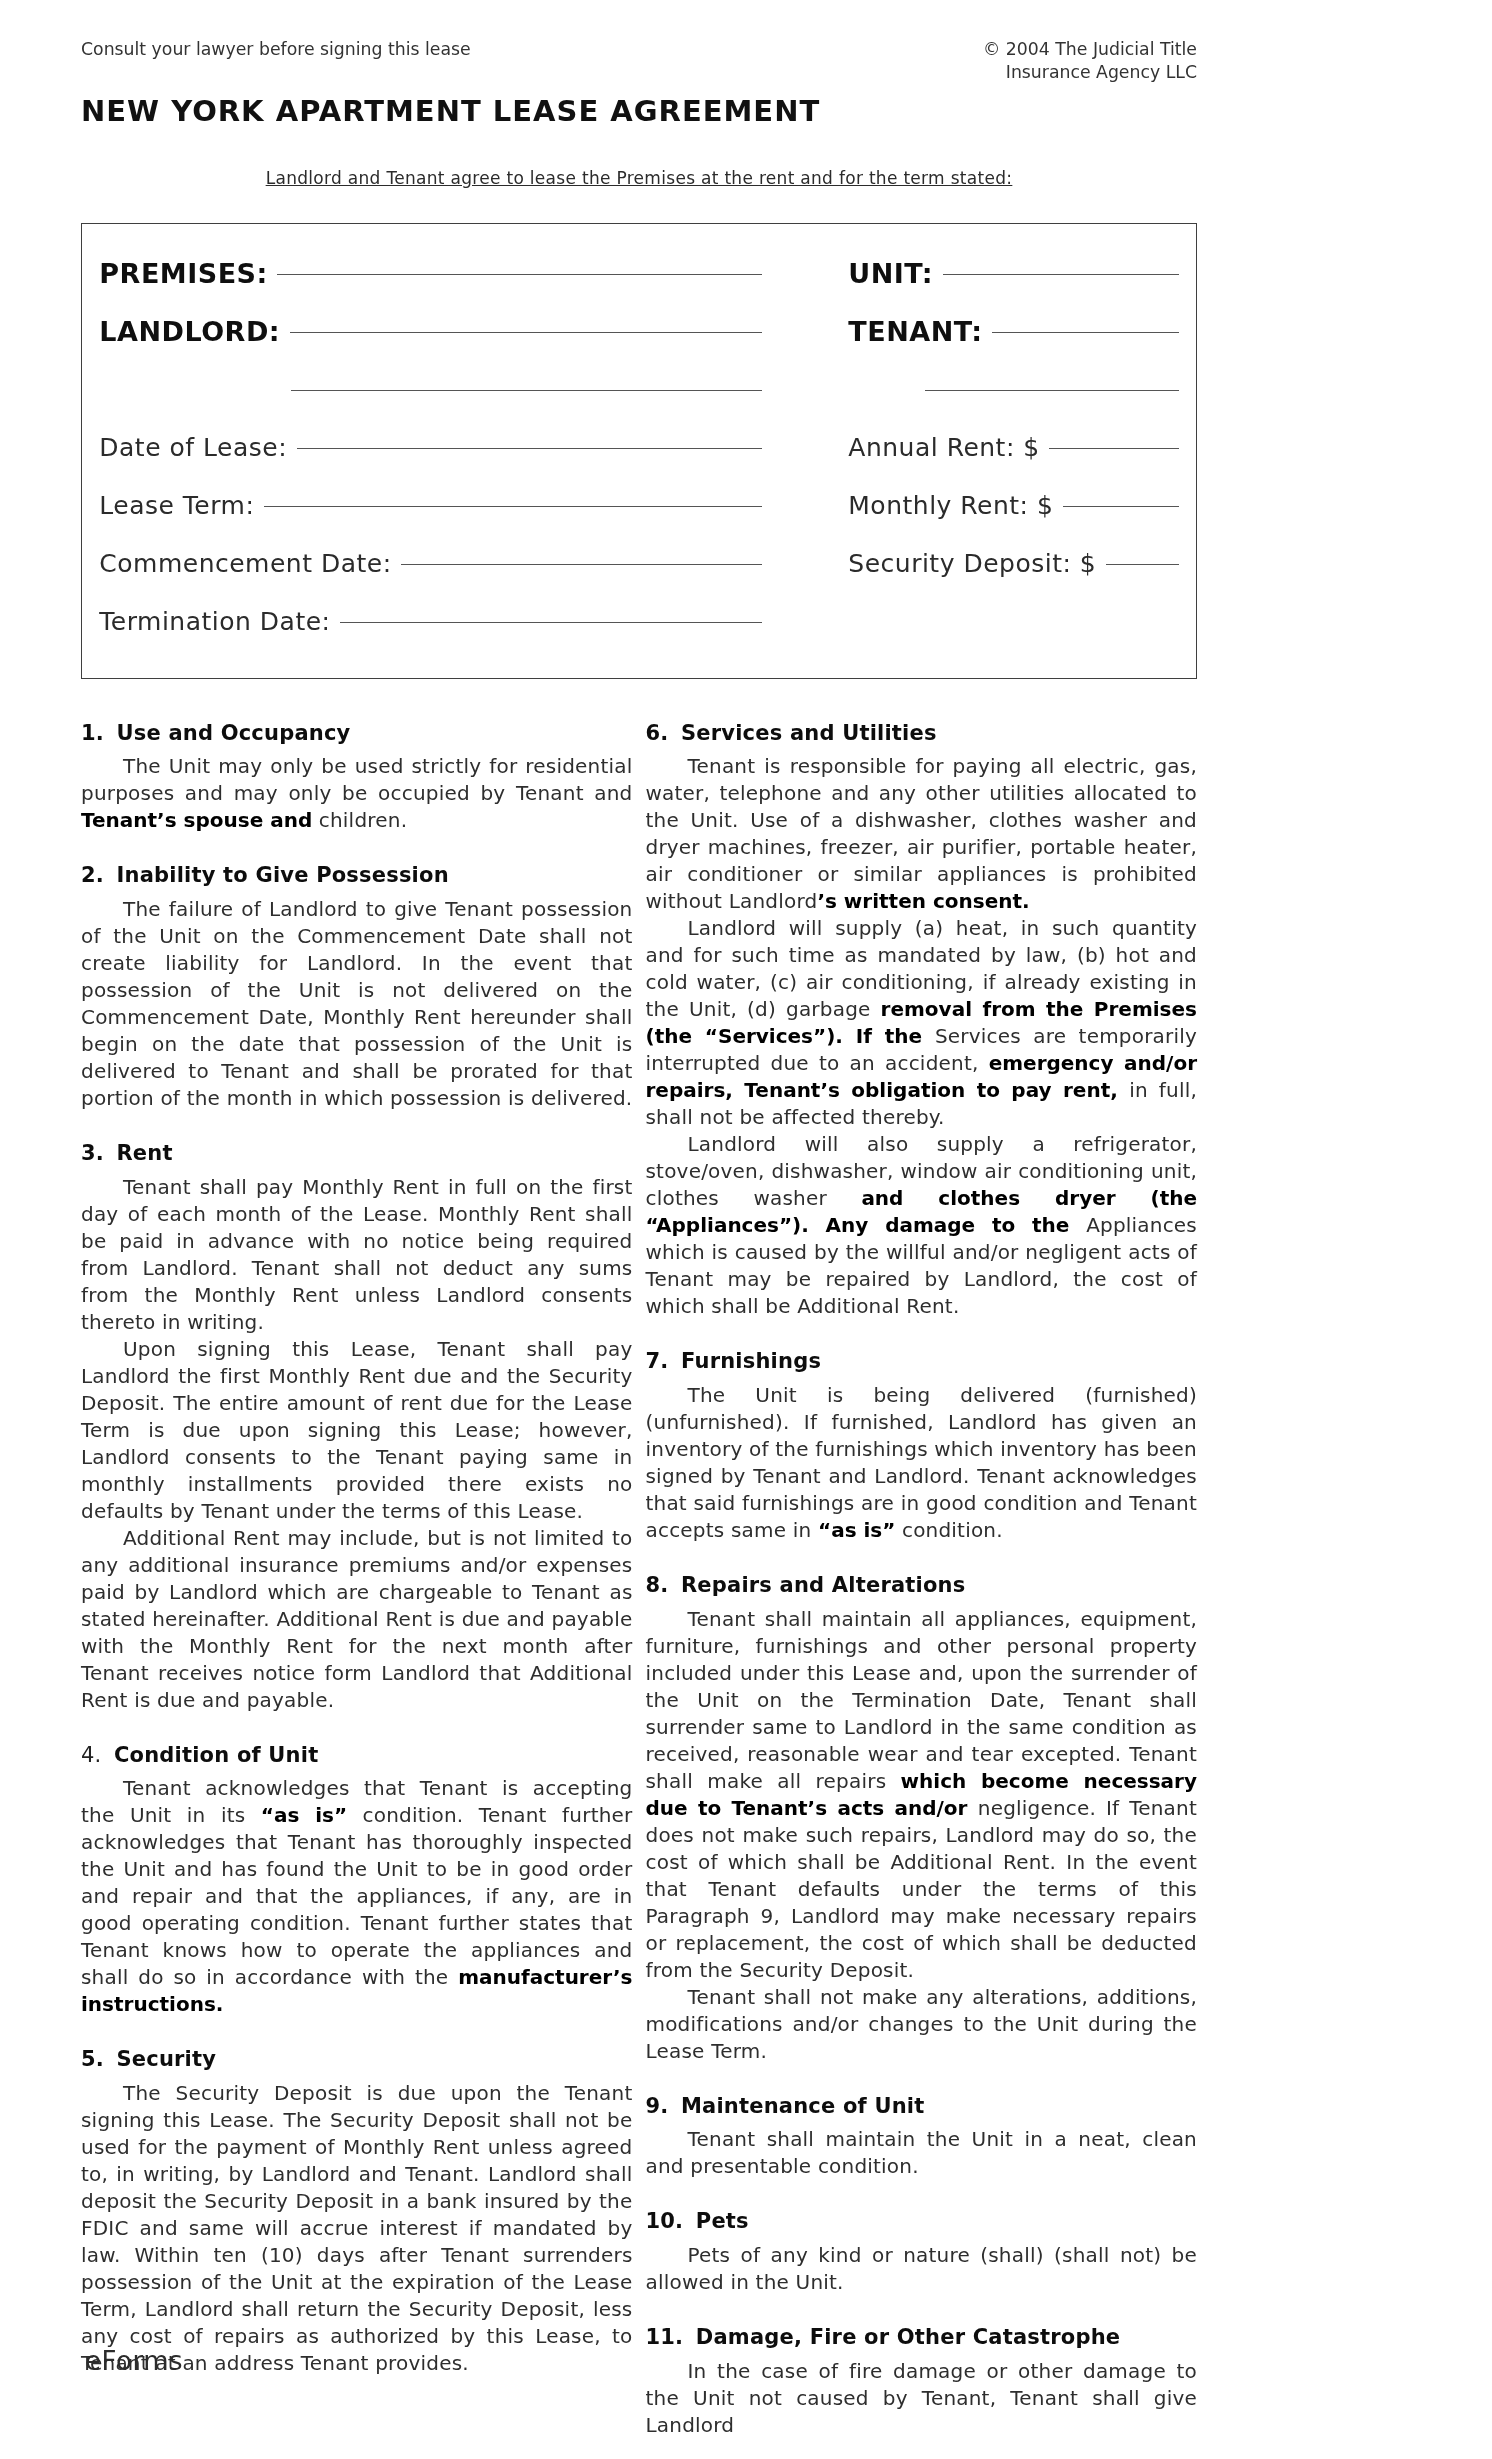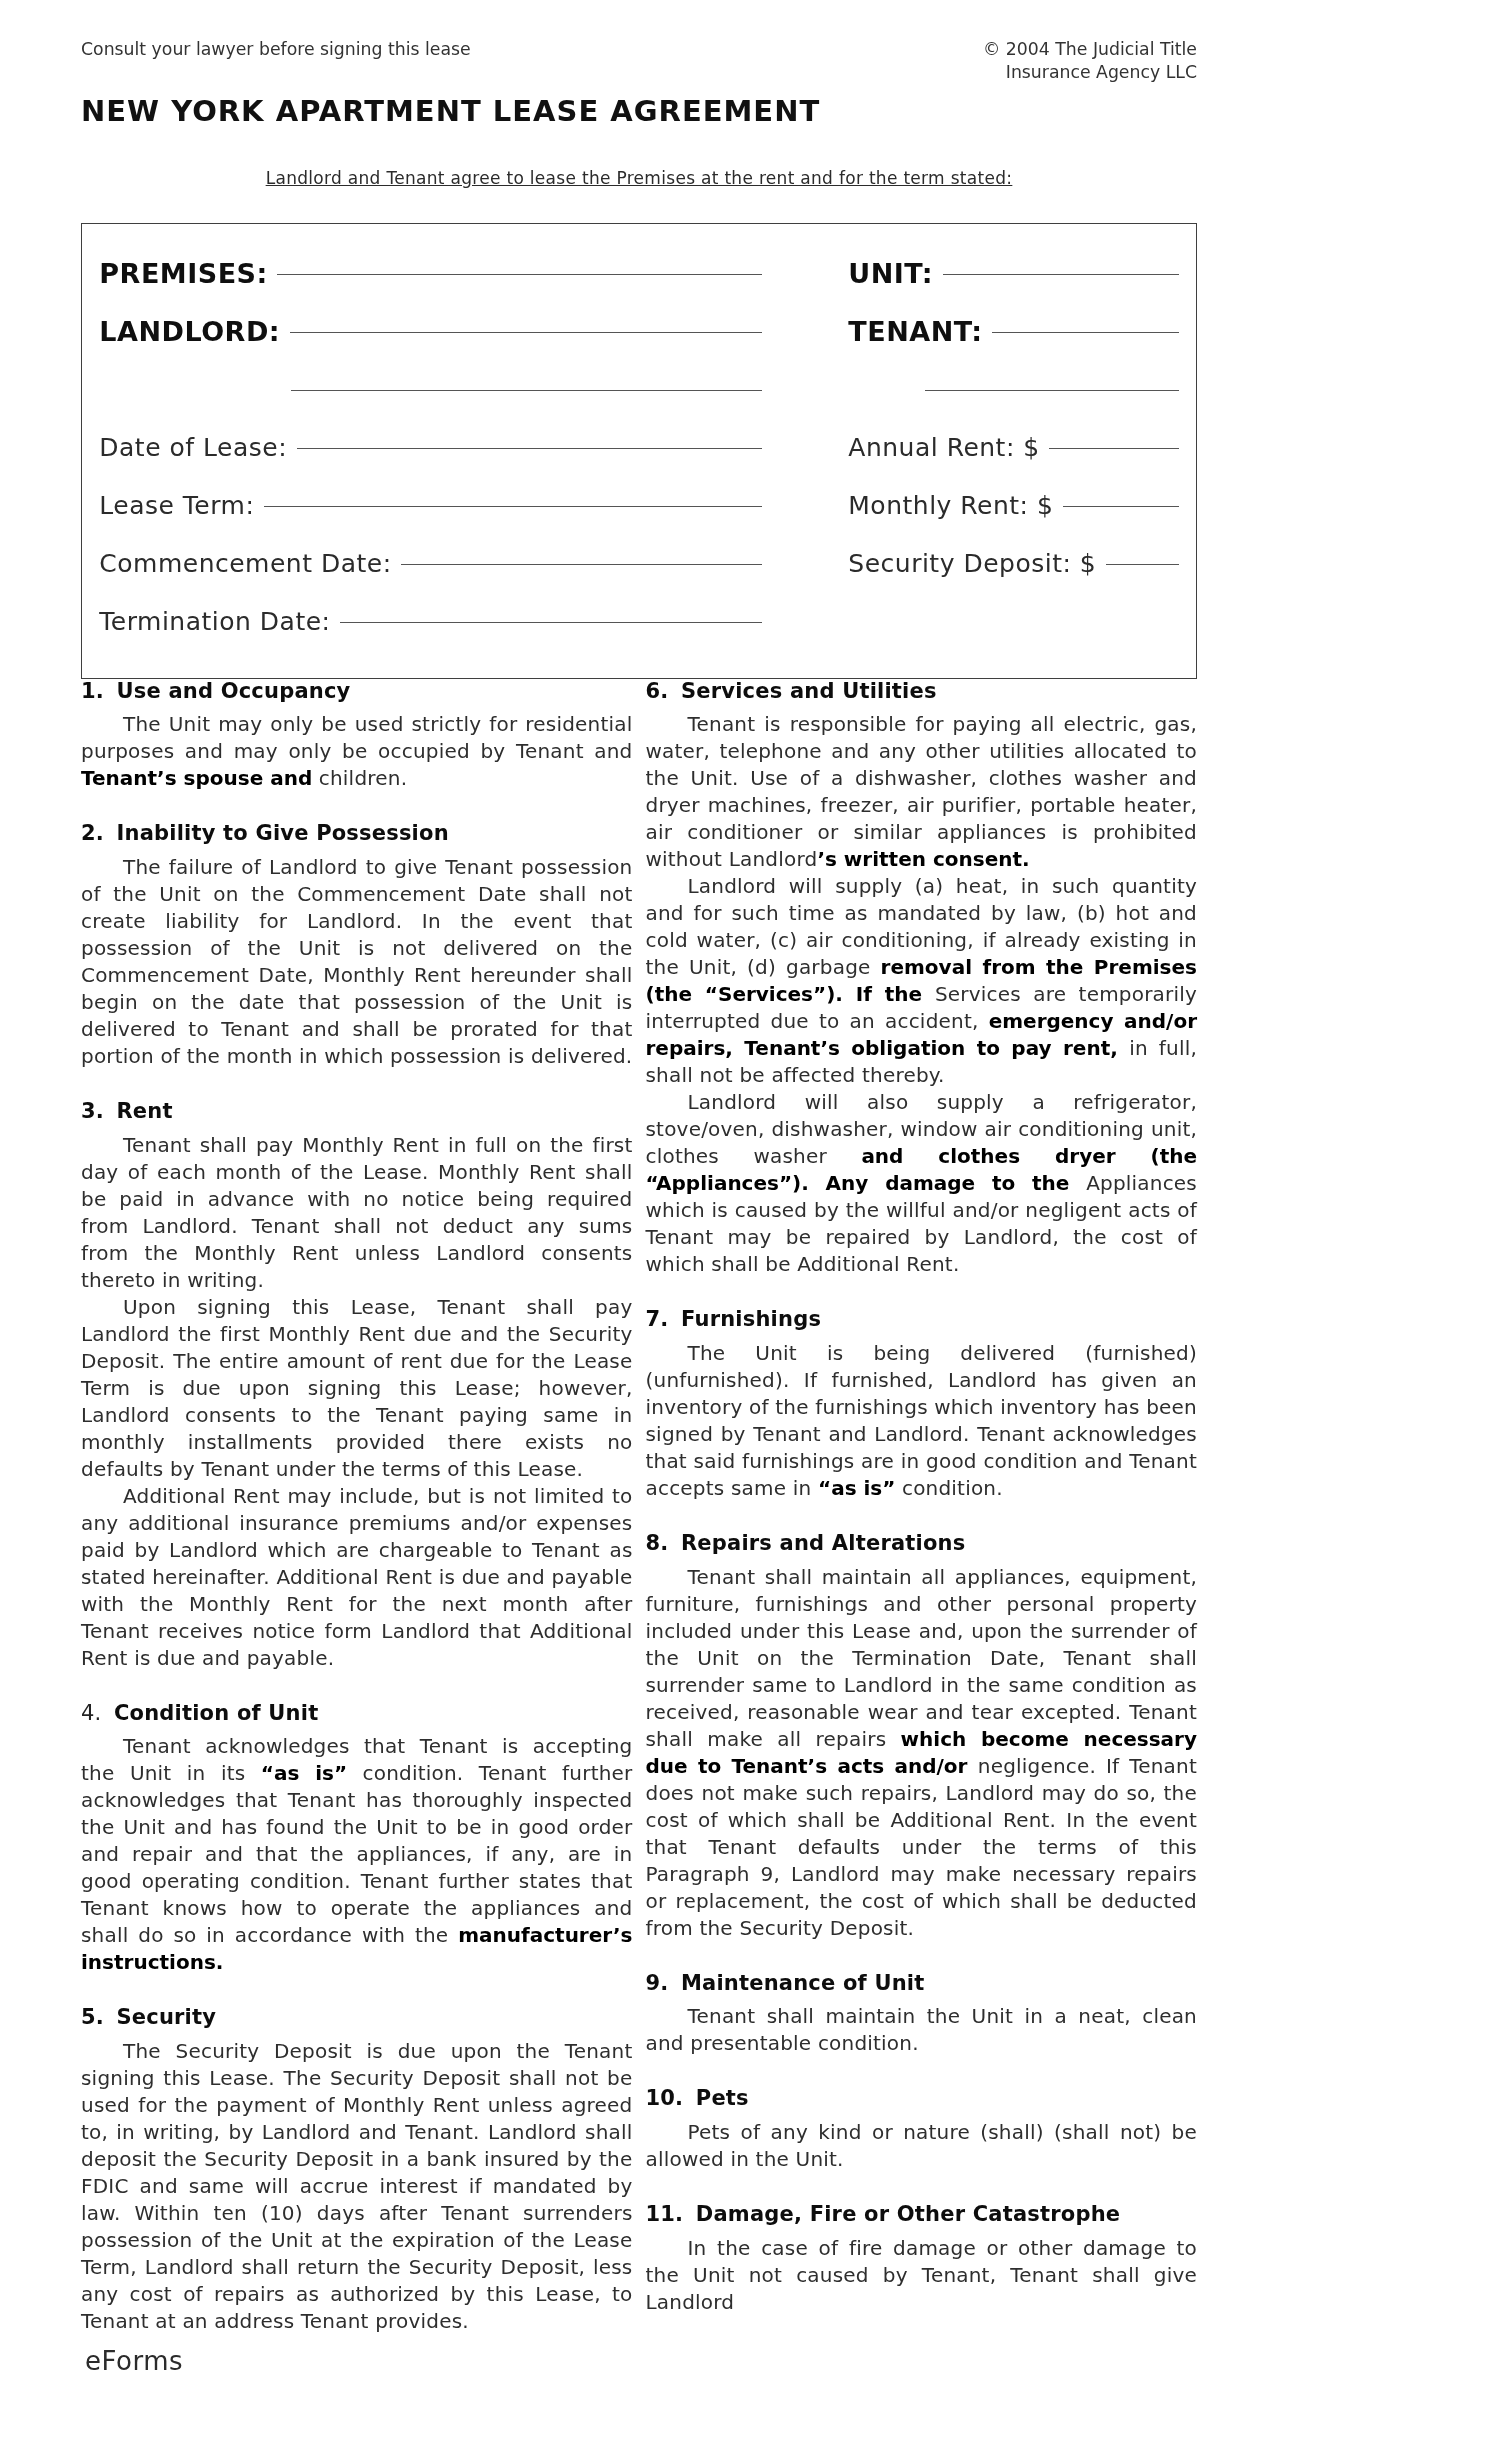--- a/index.html
+++ b/index.html
@@ -54,21 +54,21 @@
   .form-row.bold .fr-label {
     font-weight:bold; font-size:27px; color:#0f0f0f;
   }
   .fr-line {
     flex:1; margin-left:9.6px; margin-bottom:1.9px;
     border-bottom:1.9px solid #555;
   }
   .fr-spacer-left  { width:182px; }
   .fr-spacer-right { width:67px; }
   
-  .columns { display:flex; gap:13px; }
+  .columns { display:flex; gap:13px; margin-top:42px; }
   .col {
     flex:1;
     font-size:20px; line-height:27px;
     letter-spacing:0.2px;
     text-align:justify;
     color:#2e2e2e;
   }
   .sec {
     margin:29px 0 7.7px 0;
     font-size:21px; line-height:25px;
@@ -205,20 +205,21 @@
           <p class="para"><span>Landlord will supply (a) heat, in such quantity and for such time as mandated by law, (b) hot and cold water, (c) air conditioning, if already existing in the Unit, (d) garbage </span><b>removal from the Premises (the “Services”).  If the </b><span>Services are temporarily interrupted due to an accident, </span><b>emergency and/or repairs, Tenant’s obligation to pay rent, </b><span>in full, shall not be affected thereby.</span></p>
           <p class="para"><span>Landlord will also supply a refrigerator, stove/oven, dishwasher, window air conditioning unit, clothes washer </span><b>and clothes dryer (the “Appliances”).  Any damage to the </b><span>Appliances which is caused by the willful and/or negligent acts of Tenant may be repaired by Landlord, the cost of which shall be Additional Rent.</span></p>
         </div>
         <div class="section">
           <h3 class="sec"><span class="sec-num">7.</span><span class="sec-title">Furnishings</span></h3>
           <p class="para"><span>The Unit is being delivered (furnished) (unfurnished). If furnished, Landlord has given an inventory of the furnishings which inventory has been signed by Tenant and Landlord.  Tenant acknowledges that said furnishings are in good condition and Tenant accepts same in </span><b>“as is”</b><span> condition.</span></p>
         </div>
         <div class="section">
           <h3 class="sec"><span class="sec-num">8.</span><span class="sec-title">Repairs and Alterations</span></h3>
           <p class="para"><span>Tenant shall maintain all appliances, equipment, furniture, furnishings and other personal property included under this Lease and, upon the surrender of the Unit on the Termination Date, Tenant shall surrender same to Landlord in the same condition as received, reasonable wear and tear excepted.  Tenant shall make all repairs </span><b>which become necessary due to Tenant’s acts and/or </b><span>negligence.  If Tenant does not make such repairs, Landlord may do so, the cost of which shall be Additional Rent.  In the event that Tenant defaults under the terms of this Paragraph 9, Landlord may make necessary repairs or replacement, the cost of which shall be deducted from the Security Deposit.</span></p>
+          <p class="para"><span>Tenant shall not make any alterations, additions, modifications and/or changes to the Unit during the Lease Term.</span></p>
         </div>
         <div class="section">
           <h3 class="sec"><span class="sec-num">9.</span><span class="sec-title">Maintenance of Unit</span></h3>
           <p class="para"><span>Tenant shall maintain the Unit in a neat, clean and presentable condition.</span></p>
         </div>
         <div class="section">
           <h3 class="sec"><span class="sec-num">10.</span><span class="sec-title">Pets</span></h3>
           <p class="para"><span>Pets of any kind or nature (shall) (shall not) be allowed in the Unit.</span></p>
         </div>
         <div class="section">

